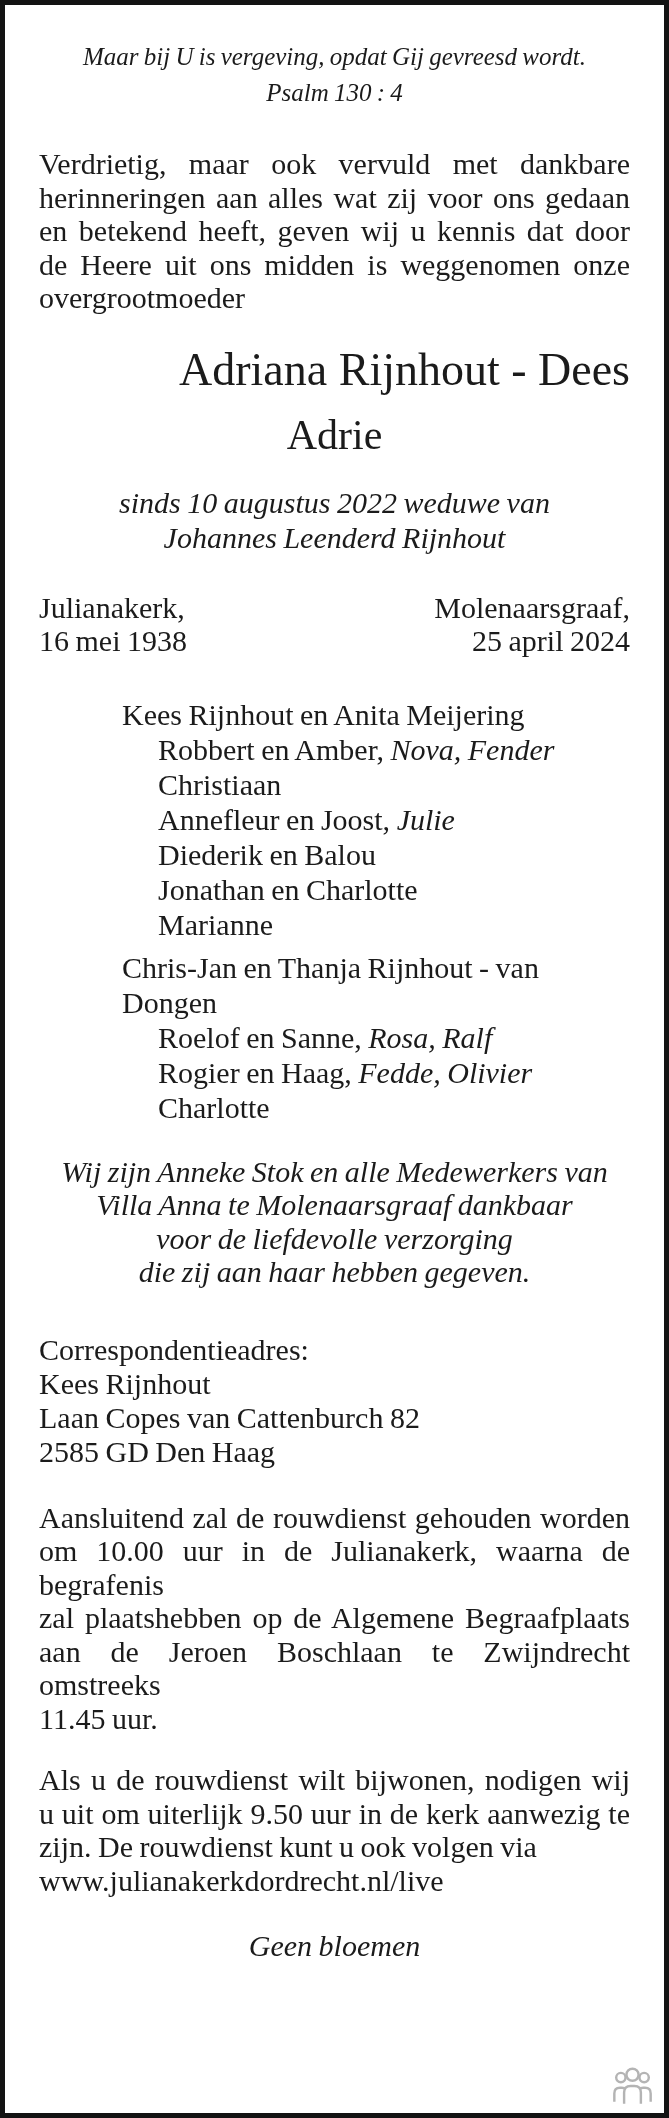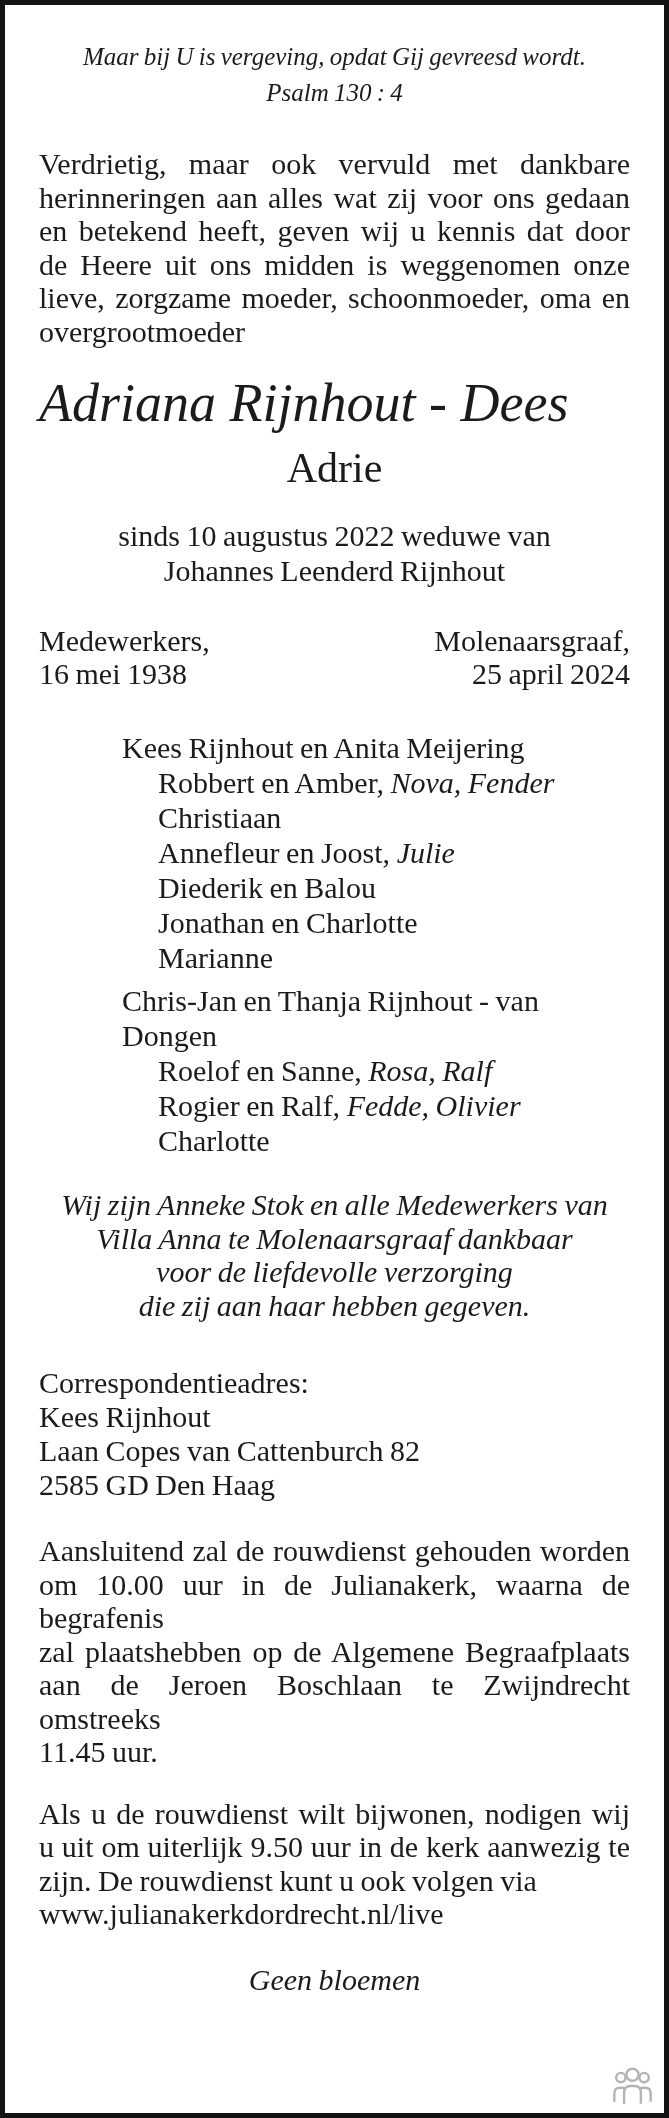--- a/index.html
+++ b/index.html
@@ -18,26 +18,26 @@
   .j{text-align:justify;text-align-last:justify;}
   em{font-style:italic;}
 
   .psalm{margin-top:34px;text-align:center;font-style:italic;}
   .psalm .line{font-size:25px;line-height:36px;}
 
   .announce{margin-top:36px;}
 
   .name{
     margin:28px 0 0 0;
-    font-size:54px;line-height:54px;
-    font-weight:normal;text-align:left;font-style:italic;
+    font-size:46px;line-height:54px;
+    font-weight:normal;text-align:right;
   }
   .nick{margin-top:14px;font-size:42px;line-height:48px;text-align:center;}
 
-  .widow{margin-top:26px;text-align:center;}
+  .widow{margin-top:26px;text-align:center;font-style:italic;}
   .widow .line{line-height:35px;}
 
   .dates{margin-top:36px;display:flex;justify-content:space-between;}
   .dates .line{line-height:33px;}
   .dates .right{text-align:right;}
 
   .family{margin-top:40px;padding-left:83px;}
   .family .line{line-height:35px;}
   .family .member{padding-left:36px;}
   .group2{margin-top:8px;}
@@ -64,35 +64,34 @@
   <div class="psalm">
     <div class="line">Maar bij U is vergeving, opdat Gij gevreesd wordt.</div>
     <div class="line">Psalm 130 : 4</div>
   </div>
 
   <div class="announce">
       <div class="line j">Verdrietig, maar ook vervuld met dankbare</div>
       <div class="line j">herinneringen aan alles wat zij voor ons gedaan</div>
       <div class="line j">en betekend heeft, geven wij u kennis dat door</div>
       <div class="line j">de Heere uit ons midden is weggenomen onze</div>
-      <div class="line j">lieve, zorgzame moeder, schoonmoeder, oma en</div>
       <div class="line">overgrootmoeder</div>
     </div>
 
   <h1 class="name">Adriana Rijnhout - Dees</h1>
   <div class="nick">Adrie</div>
 
   <div class="widow">
       <div class="line">sinds 10 augustus 2022 weduwe van</div>
       <div class="line">Johannes Leenderd Rijnhout</div>
     </div>
 
   <div class="dates">
     <div class="left">
-      <div class="line">Medewerkers,</div>
+      <div class="line">Julianakerk,</div>
       <div class="line">16 mei 1938</div>
     </div>
     <div class="right">
       <div class="line">Molenaarsgraaf,</div>
       <div class="line">25 april 2024</div>
     </div>
   </div>
 
   <div class="family" id="family-list">
       <div class="group">
@@ -100,21 +99,21 @@
         <div class="line member"><span>Robbert en Amber, </span><em>Nova, Fender</em></div>
         <div class="line member"><span>Christiaan</span></div>
         <div class="line member"><span>Annefleur en Joost, </span><em>Julie</em></div>
         <div class="line member"><span>Diederik en Balou</span></div>
         <div class="line member"><span>Jonathan en Charlotte</span></div>
         <div class="line member"><span>Marianne</span></div>
       </div>
       <div class="group group2">
         <div class="line"><span>Chris-Jan en Thanja Rijnhout - van Dongen</span></div>
         <div class="line member"><span>Roelof en Sanne, </span><em>Rosa, Ralf</em></div>
-        <div class="line member"><span>Rogier en Ralf, </span><em>Fedde, Olivier</em></div>
+        <div class="line member"><span>Rogier en Haag, </span><em>Fedde, Olivier</em></div>
         <div class="line member"><span>Charlotte</span></div>
       </div>
     </div>
 
   <div class="thanks">
       <div class="line">Wij zijn Anneke Stok en alle Medewerkers van</div>
       <div class="line">Villa Anna te Molenaarsgraaf dankbaar</div>
       <div class="line">voor de liefdevolle verzorging</div>
       <div class="line">die zij aan haar hebben gegeven.</div>
     </div>

